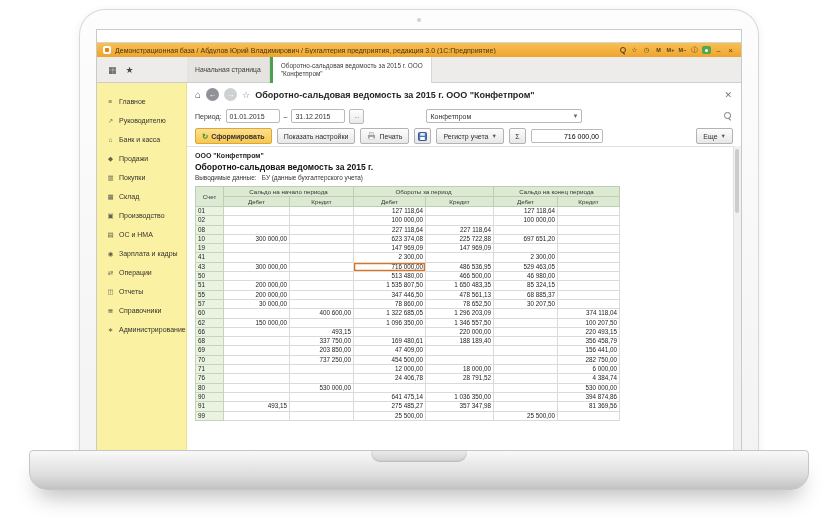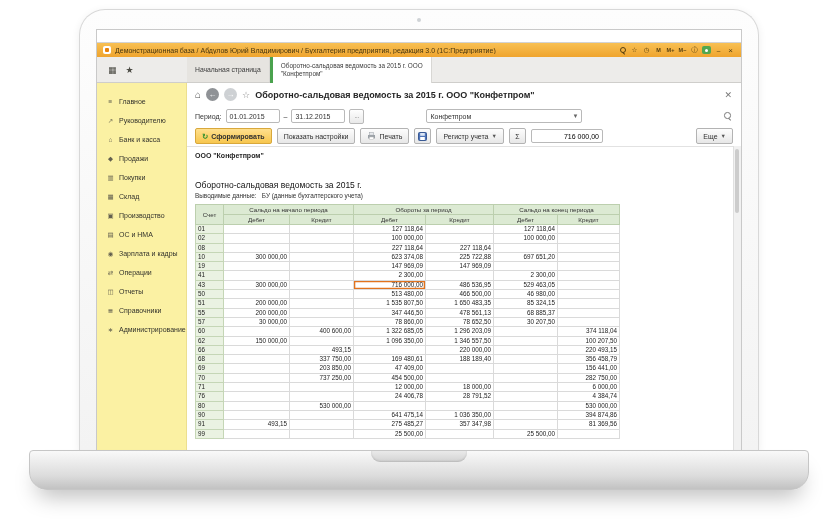--- a/index.html
+++ b/index.html
@@ -68,21 +68,21 @@
   .btn{height:14px;border:1px solid #b3b3b3;border-radius:2px;background:linear-gradient(#fdfdfd,#e7e7e7);font-size:7px;color:#2f2f2f;display:flex;align-items:center;padding:0 6px;gap:3px;cursor:pointer;white-space:nowrap;}
   .btn-primary{background:linear-gradient(#ffe08e,#f7c64e);border-color:#d8a83c;font-weight:bold;}
   .refresh-glyph{color:#2f8f2f;font-size:7.5px;}
   .icon-btn{width:15px;padding:0;justify-content:center;}
   .sum-field{width:64px;justify-content:flex-end;}
   .more-btn{margin-left:auto;}
   .chev{font-size:5.5px;color:#555;}
 
   .report{flex:1;position:relative;overflow:hidden;padding:5px 14px 0 8px;}
   .company{font-size:7px;font-weight:bold;color:#1f1f1f;line-height:8px;}
-  .heading{font-size:8.5px;font-weight:normal;color:#111;line-height:10px;margin-top:20px;}
+  .heading{font-size:8.5px;font-weight:bold;color:#111;line-height:10px;margin-top:2px;}
   .note{font-size:6.4px;color:#333;line-height:8px;margin-top:2px;}
   .note b{font-weight:normal;}
 
   table.rt{border-collapse:collapse;table-layout:fixed;margin-top:4px;}
   .rt th{background:#dcead3;border:1px solid #bccfae;font-weight:normal;font-size:6.2px;color:#333;height:9px;line-height:9px;padding:0 2px;text-align:center;overflow:hidden;white-space:nowrap;}
   .rt td{height:8.3px;line-height:8.3px;font-size:6.3px;padding:0 2px;overflow:hidden;white-space:nowrap;}
   .rt td.acc{background:#eaf2e2;border:1px solid #c5d6b6;color:#222;cursor:pointer;}
   .rt td.num{background:#fff;border:1px solid #dadada;color:#222;text-align:right;cursor:pointer;}
   .rt td.sel{box-shadow:inset 0 0 0 1.3px #e2731d;}
 

